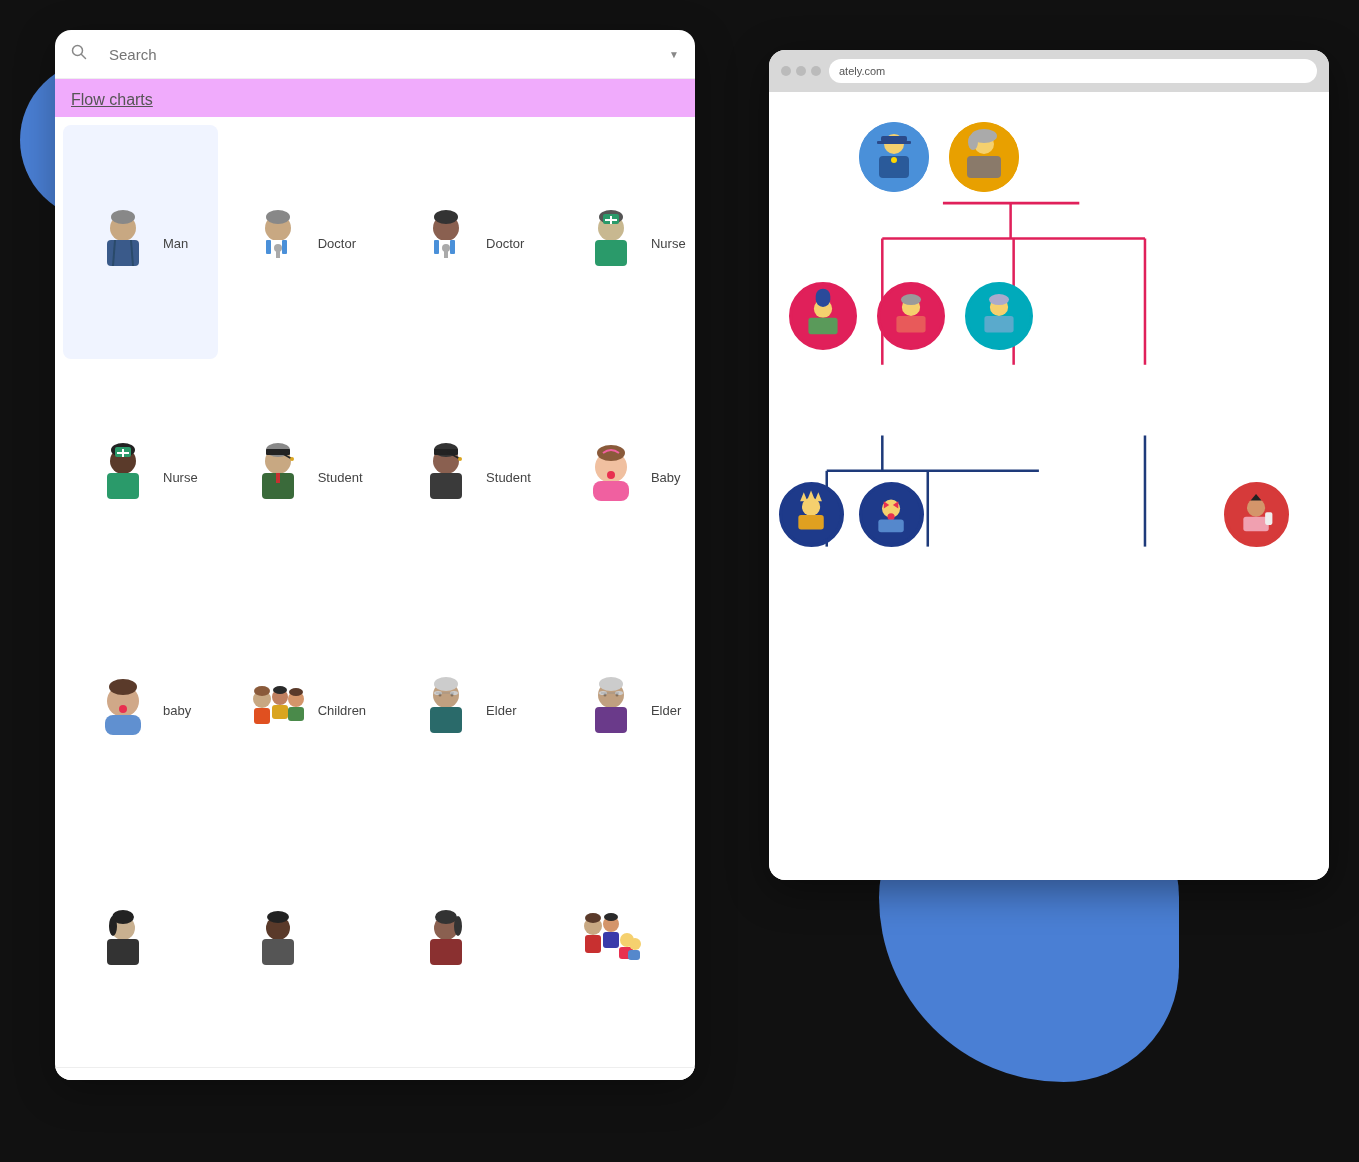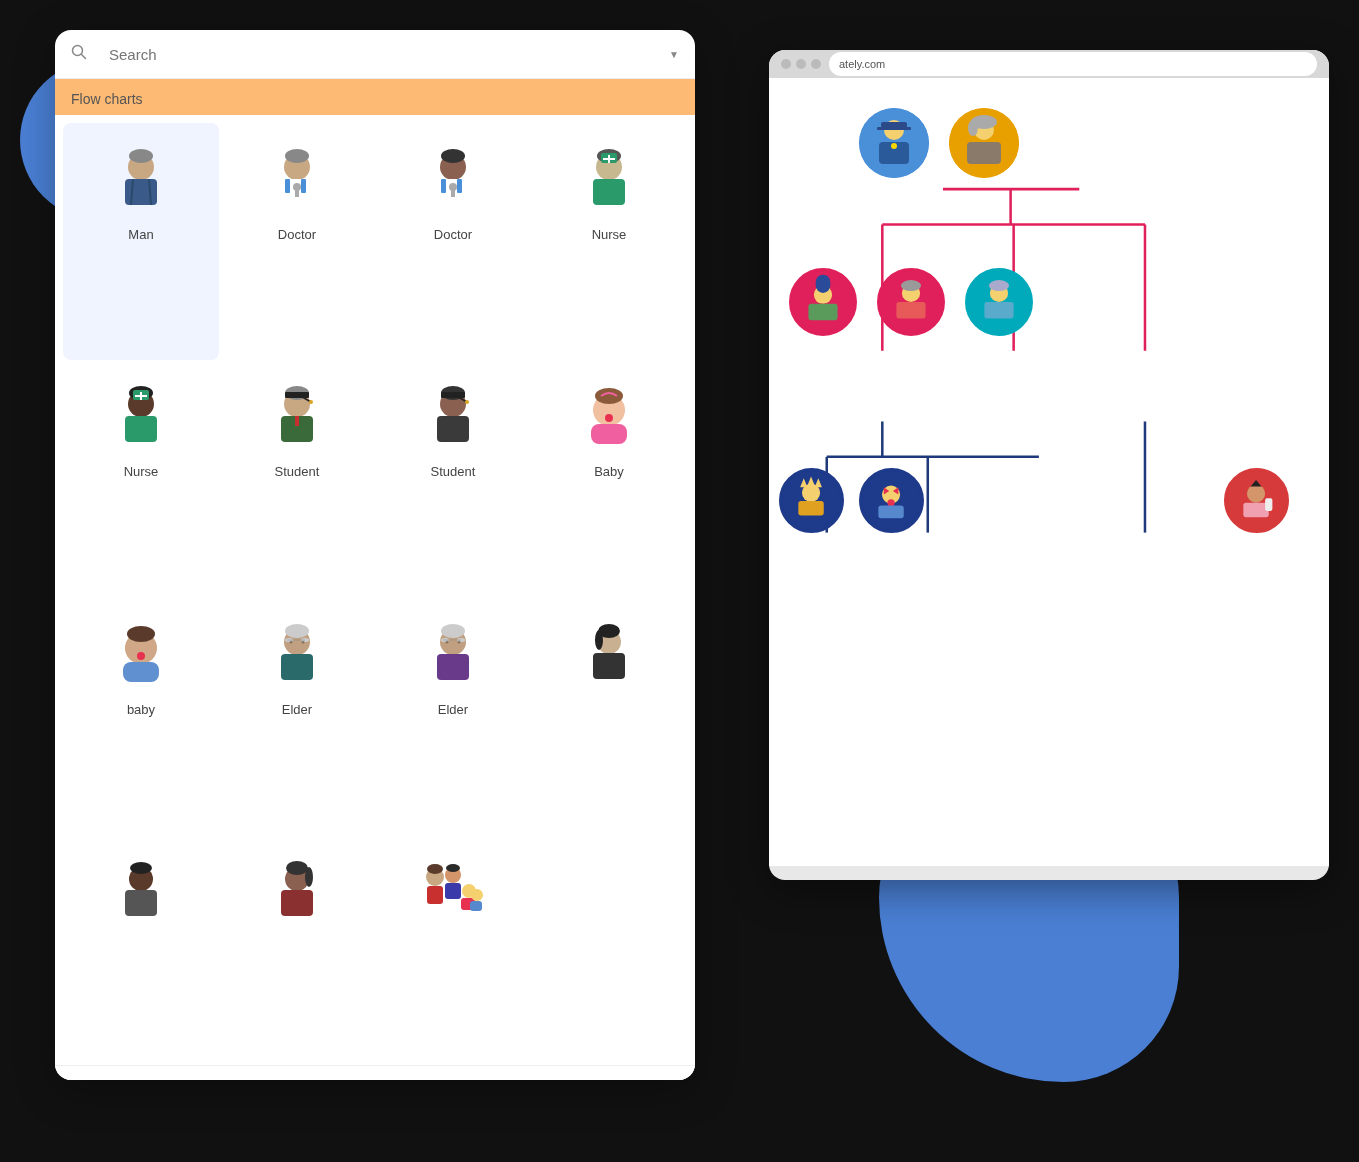--- a/index.html
+++ b/index.html
@@ -52,21 +52,21 @@
       height: 830px;
       background: #e8e8e8;
       border-radius: 16px;
       z-index: 2;
       overflow: hidden;
       box-shadow: 0 10px 40px rgba(0,0,0,0.4);
     }
 
     .browser-toolbar {
       background: #d8d8d8;
-      height: 28px;
+      height: 42px;
       display: flex;
       align-items: center;
       padding: 0 12px;
       gap: 8px;
     }
 
     .browser-dots {
       display: flex;
       gap: 5px;
     }
@@ -128,37 +128,38 @@
       border: none;
       outline: none;
       font-size: 15px;
       color: #999;
       flex: 1;
       background: transparent;
     }
 
     .section-title {
       padding: 12px 16px 8px;
-      font-size: 14px;
+      font-size: 16px;
       color: #555;
       font-weight: 500;
-      background: #fdba74;
+      background: #f0abfc;
+      text-decoration: underline;
     }
 
     .grid-container {
       display: grid;
       grid-template-columns: repeat(4, 1fr);
       padding: 8px;
       overflow-y: auto;
       height: calc(100% - 100px);
     }
 
     .grid-item {
       display: flex;
-      flex-direction: column;
+      flex-direction: row;
       align-items: center;
       padding: 16px 20px 12px;
       cursor: pointer;
       border-radius: 8px;
       transition: background 0.15s;
     }
 
     .grid-item.selected {
       background: #f0f4ff;
       border-radius: 8px;
@@ -477,20 +478,36 @@
         <div class="icon-img">
           <svg width="72" height="72" viewBox="0 0 72 72">
       <circle cx="36" cy="30" r="16" fill="#d0a888"></circle>
       <ellipse cx="36" cy="16" rx="14" ry="8" fill="#5a3a2a"></ellipse>
 
       <circle cx="36" cy="38" r="4" fill="#e83050"></circle>
       <rect x="18" y="44" width="36" height="20" rx="8" fill="#6090d0"></rect>
     </svg>
         </div>
         <div class="item-label">baby</div>
+      </div>
+      <div class="grid-item">
+        <div class="icon-img">
+          <svg width="72" height="72" viewBox="0 0 72 72">
+      <circle cx="20" cy="28" r="9" fill="#c8a882"></circle>
+      <rect x="12" y="37" width="16" height="16" rx="3" fill="#e05020"></rect>
+      <ellipse cx="20" cy="20" rx="8" ry="5" fill="#8a5a3a"></ellipse>
+      <circle cx="38" cy="26" r="8" fill="#c08060"></circle>
+      <rect x="30" y="34" width="16" height="14" rx="3" fill="#daa520"></rect>
+      <ellipse cx="38" cy="19" rx="7" ry="4" fill="#2a2a2a"></ellipse>
+      <circle cx="54" cy="28" r="8" fill="#d4956a"></circle>
+      <rect x="46" y="36" width="16" height="14" rx="3" fill="#4a8a4a"></rect>
+      <ellipse cx="54" cy="21" rx="7" ry="4" fill="#5a3a2a"></ellipse>
+    </svg>
+        </div>
+        <div class="item-label">Children</div>
       </div>
       <div class="grid-item">
         <div class="icon-img">
           <svg width="72" height="72" viewBox="0 0 72 72">
       <circle cx="36" cy="24" r="13" fill="#c0a080"></circle>
       <ellipse cx="36" cy="13" rx="12" ry="7" fill="#cccccc"></ellipse>
       <ellipse cx="28" cy="22" rx="4" ry="2" fill="#cccccc"></ellipse>
       <ellipse cx="44" cy="22" rx="4" ry="2" fill="#cccccc"></ellipse>
       <circle cx="30" cy="24" r="1.5" fill="rgba(0,0,0,0.3)"></circle>
       <circle cx="42" cy="24" r="1.5" fill="rgba(0,0,0,0.3)"></circle>

